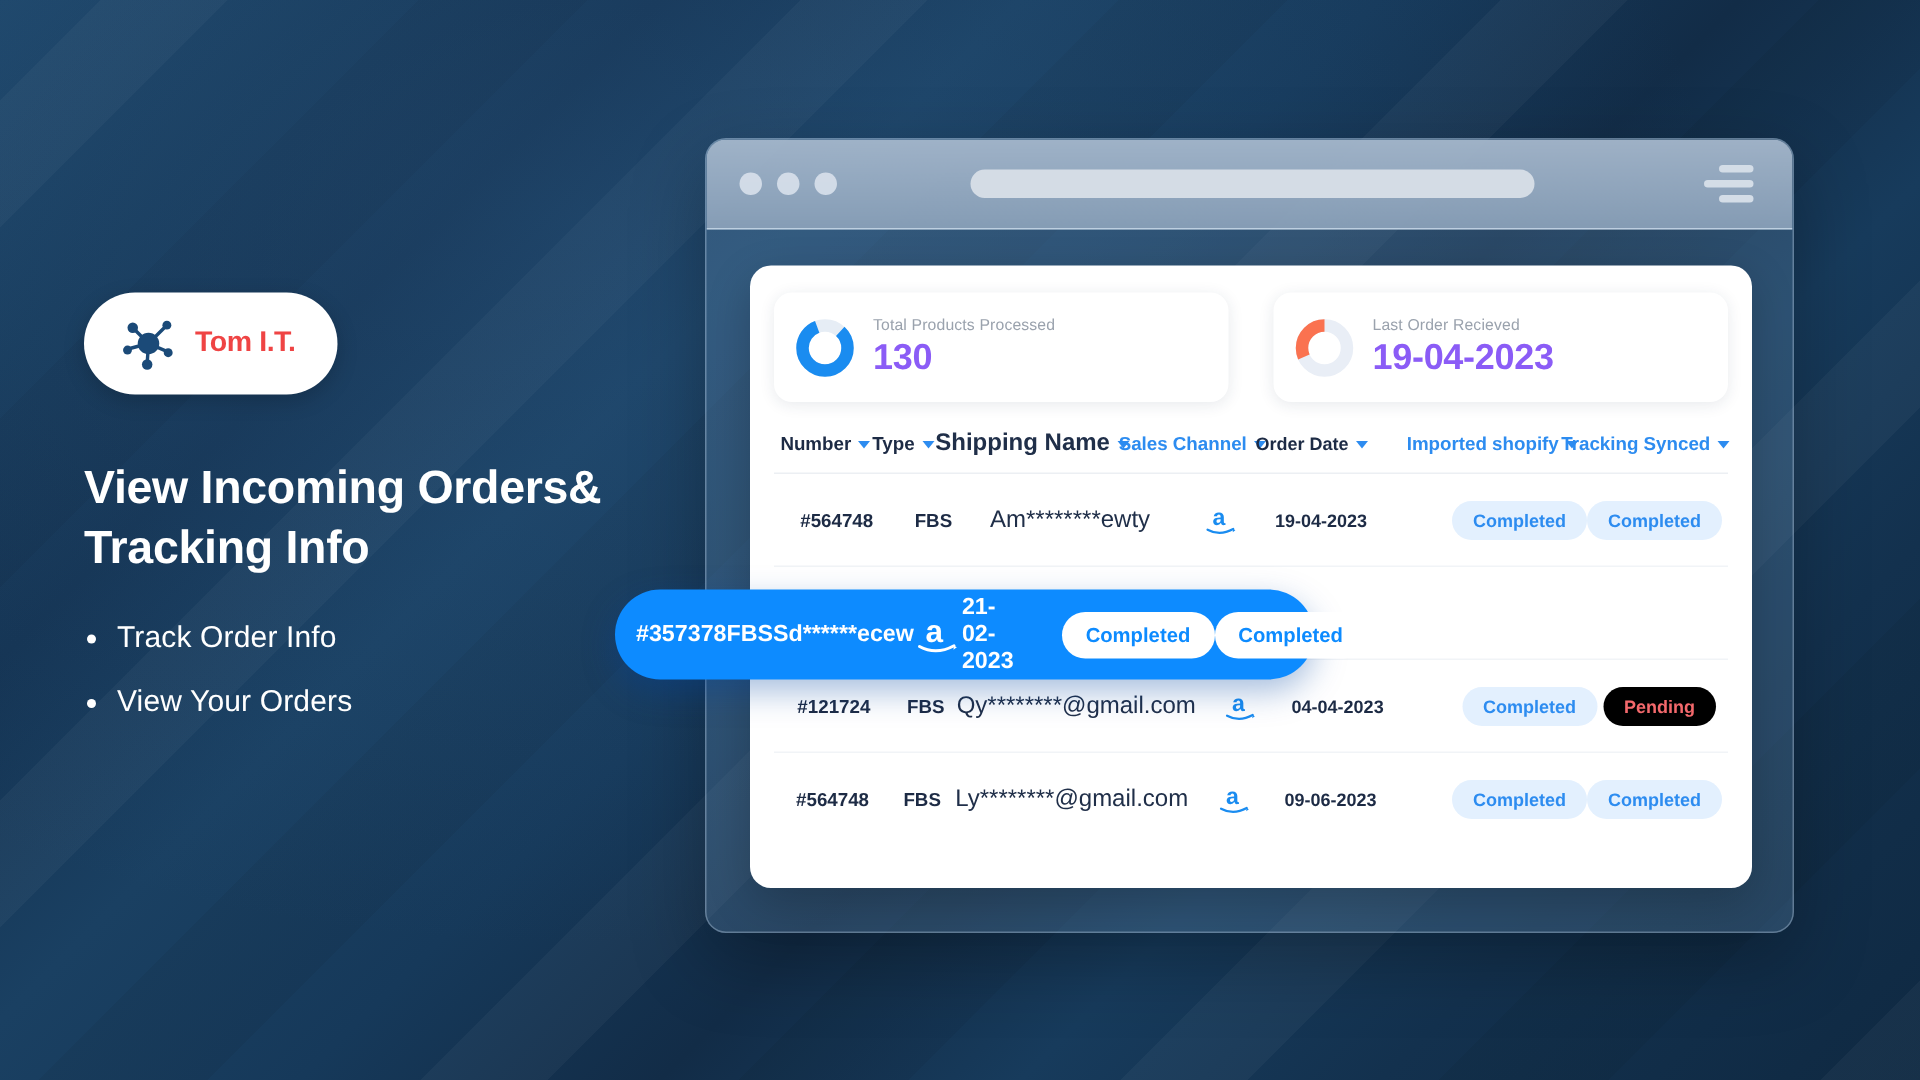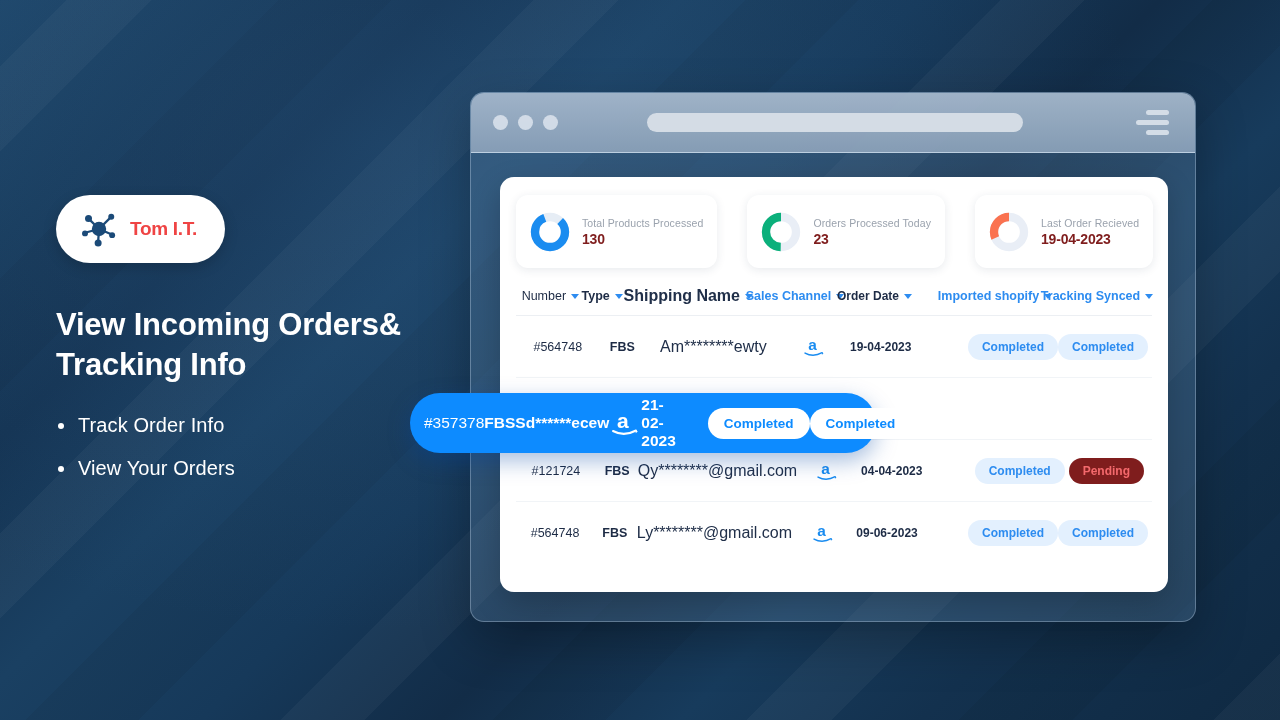--- a/index.html
+++ b/index.html
@@ -166,23 +166,23 @@
   .donut { width: 40px; height: 40px; flex: none; display:block; }
   .stat-txt { display: flex; flex-direction: column; justify-content: center; }
   .stat-label {
     font-size: 10.5px;
     color: #9aa2ad;
     letter-spacing: 0.1px;
     white-space: nowrap;
     margin-bottom: 2px;
   }
   .stat-value {
-    font-size: 14px;
+    font-size: 24px;
     font-weight: bold;
-    color: #7f1d1d;
+    color: #8b5cf6;
     letter-spacing: -0.2px;
     white-space: nowrap;
   }
 
   
   .col-headers {
     display: flex;
     align-items: center;
     margin-top: 19px;
     padding: 0 4px 10px 4px;
@@ -209,39 +209,39 @@
   
   .row {
     display: flex;
     align-items: center;
     height: 62px;
     padding: 0 4px;
     border-bottom: 1px solid #f1f4f7;
   }
   .row:last-child { border-bottom: none; }
   .cell { display: flex; align-items: center; }
-  .c-num   { width: 88px; justify-content: center; font-size: 12.5px; font-weight: normal; color: #1d2b45; }
+  .c-num   { width: 88px; justify-content: center; font-size: 12.5px; font-weight: bold; color: #1d2b45; }
   .c-type  { width: 62px; justify-content: center; font-size: 12.5px; font-weight: bold; color: #1d2b45; }
   .c-name  { width: 150px; justify-content: center; font-size: 16px; color: #202f49; }
   .c-chan  { width: 84px; justify-content: center; }
   .c-date  { width: 100px; font-size: 12px; font-weight: bold; color: #1d2b45; }
   .c-imp   { width: 102px; justify-content: center; margin-left: 32px; }
   .c-trk   { width: 102px; justify-content: center; }
 
   .badge {
     display: inline-block;
     border-radius: 20px;
     padding: 6px 14px;
     font-size: 12px;
     font-weight: bold;
     white-space: nowrap;
     cursor: pointer;
   }
   .badge.completed { background: #e3f0fe; color: #2d8cf0; }
-  .badge.pending   { background: #7f1d1d; color: #f4696c; }
+  .badge.pending   { background: #000000; color: #f4696c; }
 
   .amazon { width: 26px; height: 26px; display: block; }
 
   
   .row-highlight {
     position: absolute;
     left: 410px; top: 393px;
     width: 466px; height: 60px;
     background: #0d8bff;
     border-radius: 30px;
@@ -321,30 +321,20 @@
       <svg class="donut" viewBox="0 0 36 36">
         <circle cx="18" cy="18" r="13.5" fill="none" stroke="#e6edf5" stroke-width="7.5"></circle>
         <circle cx="18" cy="18" r="13.5" fill="none" stroke="#1a8cf0" stroke-width="7.5" stroke-dasharray="69.5 15.3" stroke-dashoffset="-10" transform="rotate(-90 18 18)"></circle>
       </svg>
       <div class="stat-txt">
         <span class="stat-label">Total Products Processed</span>
         <span class="stat-value">130</span>
       </div>
     </div>
 
-    <div class="stat-card">
-      <svg class="donut" viewBox="0 0 36 36">
-        <circle cx="18" cy="18" r="13.5" fill="none" stroke="#e9eef6" stroke-width="7.5"></circle>
-        <circle cx="18" cy="18" r="13.5" fill="none" stroke="#0bb07b" stroke-width="7.5" stroke-dasharray="42.4 42.4" stroke-dashoffset="-42.4" transform="rotate(-90 18 18)"></circle>
-      </svg>
-      <div class="stat-txt">
-        <span class="stat-label">Orders Processed Today</span>
-        <span class="stat-value">23</span>
-      </div>
-    </div>
 
     <div class="stat-card">
       <svg class="donut" viewBox="0 0 36 36">
         <circle cx="18" cy="18" r="13.5" fill="none" stroke="#e9eef6" stroke-width="7.5"></circle>
         <circle cx="18" cy="18" r="13.5" fill="none" stroke="#fa7250" stroke-width="7.5" stroke-dasharray="27.1 57.7" stroke-dashoffset="-57.7" transform="rotate(-90 18 18)"></circle>
       </svg>
       <div class="stat-txt">
         <span class="stat-label">Last Order Recieved</span>
         <span class="stat-value">19-04-2023</span>
       </div>

